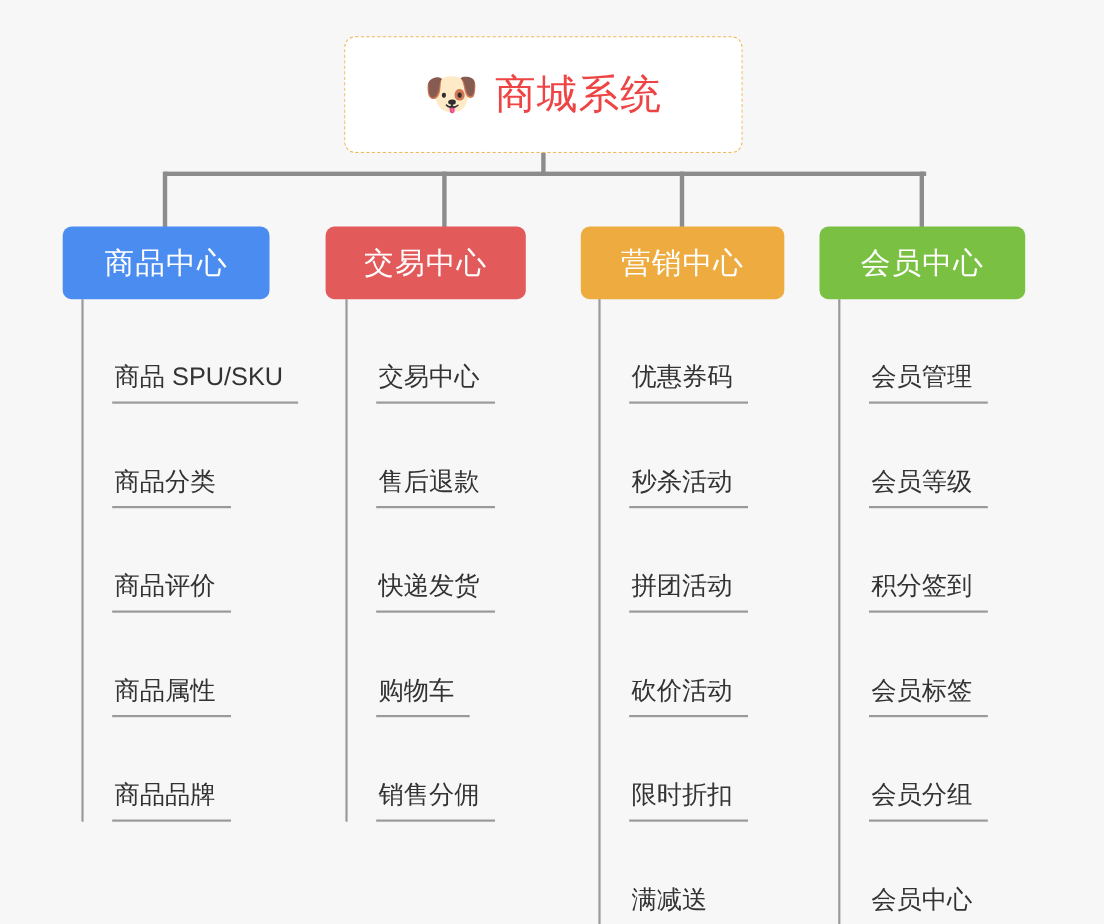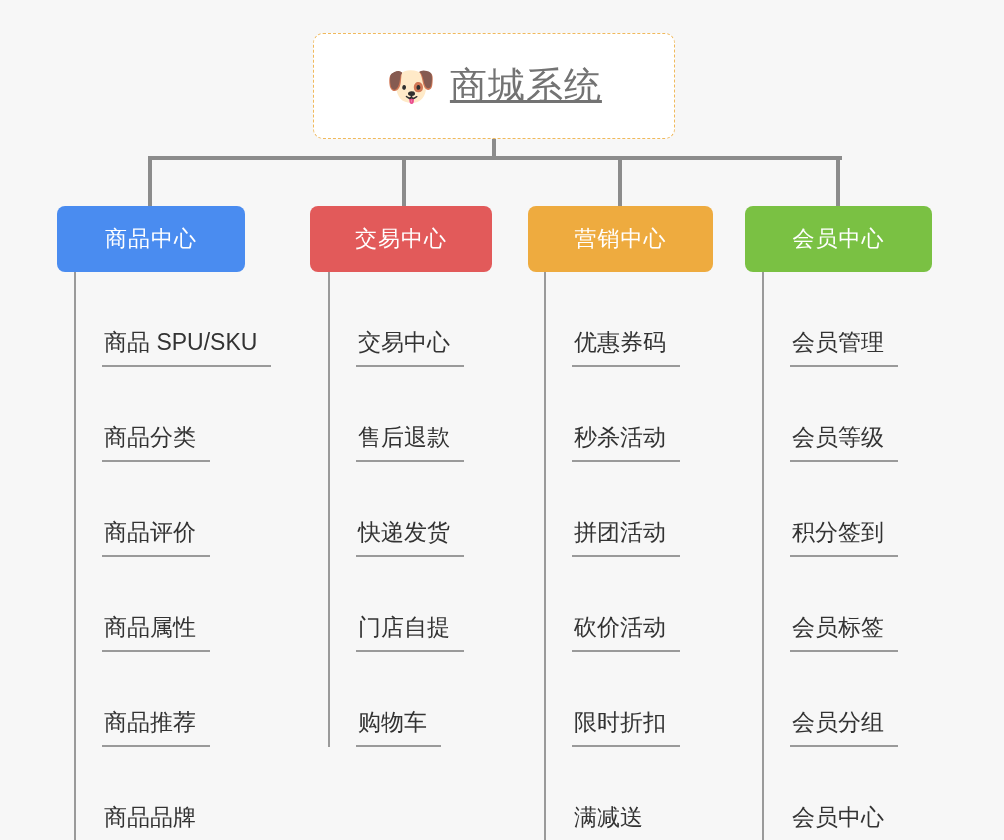--- a/index.html
+++ b/index.html
@@ -37,24 +37,23 @@
     justify-content: center;
     gap: 14px;
   }
   .root-emoji {
     font-size: 40px;
     line-height: 1;
     display: block;
   }
   .root-title {
     font-size: 37px;
-    color: #737373;
+    color: #ef4444;
     letter-spacing: 1px;
     white-space: nowrap;
-    text-decoration: underline;
   }
 
   
   .conn {
     position: absolute;
     background: #8c8c8c;
   }
   .trunk {
     left: 492px;
     top: 139px;
@@ -78,21 +77,21 @@
     position: absolute;
     top: 206px;
   }
   .cat-box {
     height: 66px;
     border-radius: 8px;
     display: flex;
     align-items: center;
     justify-content: center;
     color: #ffffff;
-    font-size: 22px;
+    font-size: 27px;
     letter-spacing: 1px;
     box-sizing: border-box;
   }
 
   
   .leaf-wrap {
     position: relative;
     margin-top: 0;
   }
   .spine {
@@ -155,47 +154,44 @@
           <div class="leaf" style="padding-left: 47px;">
             <span class="leaf-label">商品分类</span>
           </div>
           <div class="leaf" style="padding-left: 47px;">
             <span class="leaf-label">商品评价</span>
           </div>
           <div class="leaf" style="padding-left: 47px;">
             <span class="leaf-label">商品属性</span>
           </div>
           <div class="leaf" style="padding-left: 47px;">
-            <span class="leaf-label">商品推荐</span>
-          </div>
-          <div class="leaf" style="padding-left: 47px;">
             <span class="leaf-label">商品品牌</span>
           </div>
         </div>
       </div>
-      <div class="column" style="left: 310px; width: 182px; font-family: Liberation Serif, serif;">
+      <div class="column" style="left: 296px; width: 182px; font-family: Liberation Serif, serif;">
         <div class="cat-box" style="background: rgb(226, 90, 90);">
           <span>交易中心</span>
         </div>
         <div class="leaf-wrap">
           <div class="spine" style="left: 18px;"></div>
           <div class="leaf" style="padding-left: 48px;">
             <span class="leaf-label">交易中心</span>
           </div>
           <div class="leaf" style="padding-left: 48px;">
             <span class="leaf-label">售后退款</span>
           </div>
           <div class="leaf" style="padding-left: 48px;">
             <span class="leaf-label">快递发货</span>
           </div>
           <div class="leaf" style="padding-left: 48px;">
-            <span class="leaf-label">门店自提</span>
-          </div>
-          <div class="leaf" style="padding-left: 48px;">
             <span class="leaf-label">购物车</span>
+          </div>
+          <div class="leaf" style="padding-left: 48px;">
+            <span class="leaf-label">销售分佣</span>
           </div>
         </div>
       </div>
       <div class="column" style="left: 528px; width: 185px;">
         <div class="cat-box" style="background: rgb(238, 171, 63);">
           <span>营销中心</span>
         </div>
         <div class="leaf-wrap">
           <div class="spine" style="left: 16px;"></div>
           <div class="leaf" style="padding-left: 46px;">

